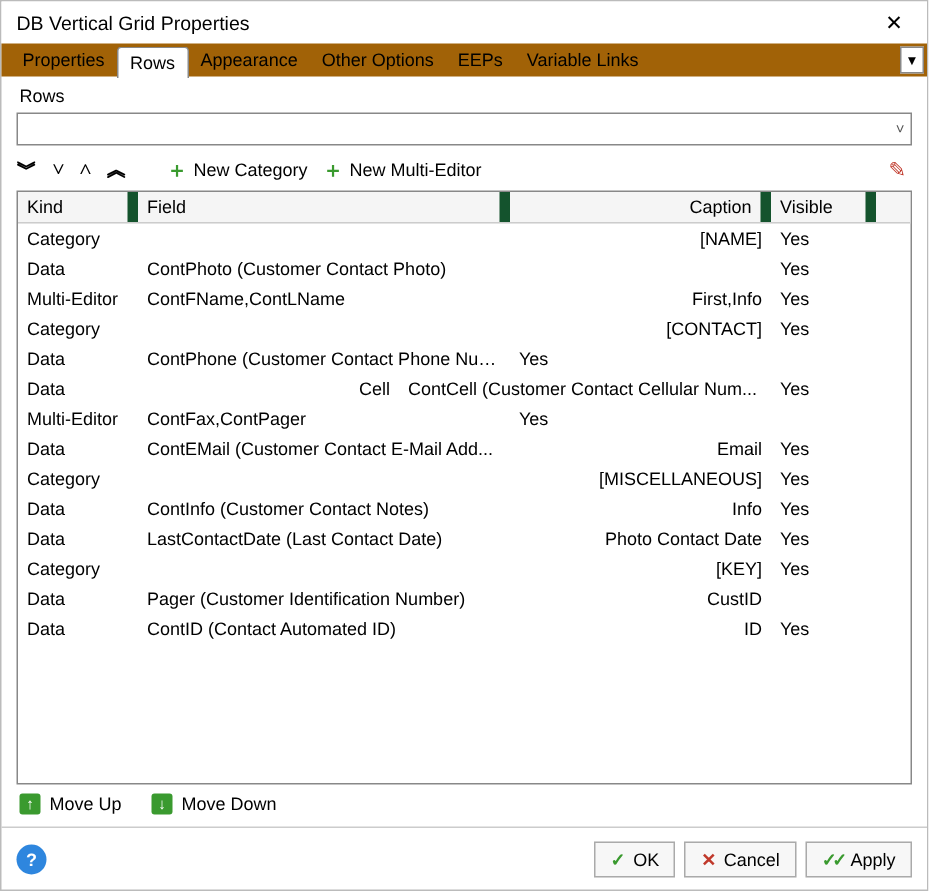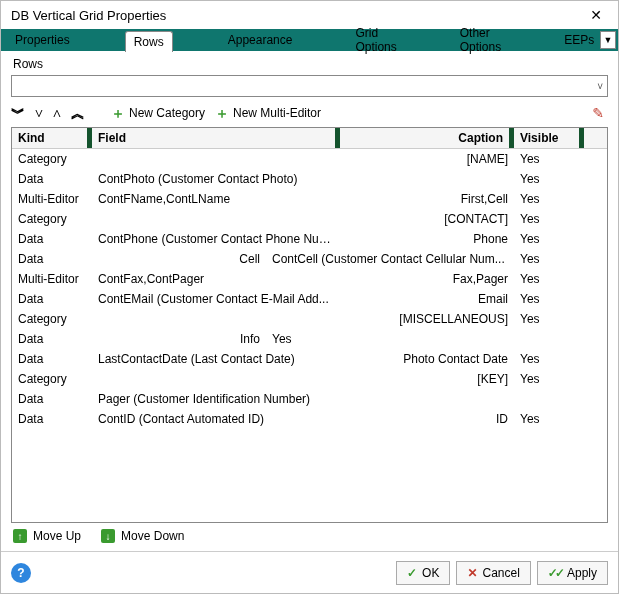--- a/index.html
+++ b/index.html
@@ -1,38 +1,38 @@
 <!DOCTYPE html>
 <html><head>
 <meta charset="utf-8">
 <style>
   * { box-sizing: border-box; margin: 0; padding: 0; }
   body { font-family: "Segoe UI", Tahoma, sans-serif; font-size: 12px; color: #000; background: #fff; width: 619px; height: 594px; overflow: hidden; }
   .window { width: 619px; height: 594px; display: flex; flex-direction: column; border: 1px solid #bbb; }
   .titlebar { height: 28px; display: flex; align-items: center; padding: 0 6px 0 10px; background: #fff; }
   .titlebar .title { flex: 1; font-size: 13px; }
   .close-btn { width: 32px; height: 24px; display: flex; align-items: center; justify-content: center; font-size: 14px; }
-  .tabstrip { display: flex; align-items: center; background: #0f766e; height: 22px; padding-left: 6px; position: relative; gap: 47px; }
+  .tabstrip { display: flex; align-items: center; background: #a16207; height: 22px; padding-left: 6px; position: relative; }
   .tab { padding: 3px 8px; font-size: 12px; color: #000; cursor: default; }
   .tab.active { background: #fff; border-radius: 3px 3px 0 0; border: 1px solid #888; border-bottom: none; position: relative; top: 1px; }
   .tab-drop { position: absolute; right: 2px; top: 2px; width: 16px; height: 18px; border: 1px solid #888; background: #fff; display: flex; align-items: center; justify-content: center; font-size: 9px; }
   .content { flex: 1; padding: 4px 10px 6px 10px; display: flex; flex-direction: column; }
   .sublabel { font-size: 12px; margin: 2px 0 4px 2px; }
   .combo { height: 22px; border: 1px solid #888; display: flex; align-items: center; justify-content: flex-end; padding-right: 4px; margin-bottom: 6px; background: #fff; }
   .combo .chev { font-size: 10px; color: #555; }
   .toolbar { display: flex; align-items: center; gap: 10px; padding: 2px 0 6px 0; }
   .tool { display: flex; align-items: center; gap: 4px; font-size: 12px; cursor: default; }
   .tool .glyph { font-weight: bold; font-size: 14px; line-height: 1; }
   .tool .green { color: #3a9a2f; }
   .toolbar .spacer { flex: 1; }
   .pencil { font-size: 14px; color: #c0392b; margin-right: 4px; }
   .tablewrap { flex: 1; border: 1px solid #888; border-top: 1px solid #888; overflow: hidden; display: flex; flex-direction: column; }
   .thead { display: flex; background: #f5f5f5; border-bottom: 1px solid #ccc; }
   .th, .td { padding: 3px 6px; font-size: 12px; white-space: nowrap; overflow: hidden; text-overflow: ellipsis; }
-  .th { border-right: 5px solid #14532d; font-weight: bold; }
+  .th { border-right: 7px solid #14532d; font-weight: normal; }
   .col-kind { width: 80px; }
   .col-field { width: 248px; }
   .col-caption { width: 174px; text-align: right; }
   .col-visible { width: 70px; }
   .tbody { flex: 1; overflow-y: auto; }
   .row { display: flex; }
   .movebar { display: flex; gap: 20px; padding: 6px 0 2px 2px; }
   .movebtn { display: flex; align-items: center; gap: 6px; font-size: 12px; cursor: default; }
   .moveicon { width: 14px; height: 14px; background: #3a9a2f; border-radius: 2px; display: flex; align-items: center; justify-content: center; color: #fff; font-size: 10px; font-weight: bold; }
   .footer { height: 42px; border-top: 1px solid #ccc; display: flex; align-items: center; padding: 0 10px; gap: 6px; }
@@ -53,21 +53,20 @@
     <div class="title">DB Vertical Grid Properties</div>
     <div class="close-btn">
       <span>✕</span>
     </div>
   </div>
 
   <div class="tabstrip">
     <div class="tab">Properties</div>
     <div class="tab active">Rows</div>
     <div class="tab">Appearance</div>
-    <div class="tab">Grid Options</div>
     <div class="tab">Other Options</div>
     <div class="tab">EEPs</div>
     <div class="tab">Variable Links</div>
     <div class="tab-drop">
       <span>▼</span>
     </div>
   </div>
 
   <div class="content">
     <div class="sublabel">Rows</div>
@@ -119,79 +118,79 @@
           </div>
           <div class="row">
             <div class="td col-kind">Data</div>
             <div class="td col-field">ContPhoto  (Customer Contact Photo)</div>
             <div class="td col-caption"></div>
             <div class="td col-visible">Yes</div>
           </div>
           <div class="row">
             <div class="td col-kind">Multi-Editor</div>
             <div class="td col-field">ContFName,ContLName</div>
-            <div class="td col-caption">First,Cell</div>
+            <div class="td col-caption">First,Info</div>
             <div class="td col-visible">Yes</div>
           </div>
           <div class="row">
             <div class="td col-kind">Category</div>
             <div class="td col-field"></div>
             <div class="td col-caption">[CONTACT]</div>
             <div class="td col-visible">Yes</div>
           </div>
           <div class="row">
             <div class="td col-kind">Data</div>
             <div class="td col-field">ContPhone  (Customer Contact Phone Num...</div>
-            <div class="td col-caption">Phone</div>
             <div class="td col-visible">Yes</div>
           </div>
           <div class="row">
             <div class="td col-kind">Data</div>
             <div class="td col-caption">Cell</div>
             <div class="td col-field">ContCell  (Customer Contact Cellular Num...</div>
             <div class="td col-visible">Yes</div>
           </div>
           <div class="row">
             <div class="td col-kind">Multi-Editor</div>
             <div class="td col-field">ContFax,ContPager</div>
-            <div class="td col-caption">Fax,Pager</div>
             <div class="td col-visible">Yes</div>
           </div>
           <div class="row">
             <div class="td col-kind">Data</div>
             <div class="td col-field">ContEMail  (Customer Contact E-Mail Add...</div>
             <div class="td col-caption">Email</div>
             <div class="td col-visible">Yes</div>
           </div>
           <div class="row">
             <div class="td col-kind">Category</div>
             <div class="td col-field"></div>
             <div class="td col-caption">[MISCELLANEOUS]</div>
             <div class="td col-visible">Yes</div>
           </div>
           <div class="row">
             <div class="td col-kind">Data</div>
+            <div class="td col-field">ContInfo  (Customer Contact Notes)</div>
             <div class="td col-caption">Info</div>
             <div class="td col-visible">Yes</div>
           </div>
           <div class="row">
             <div class="td col-kind">Data</div>
             <div class="td col-field">LastContactDate  (Last Contact Date)</div>
             <div class="td col-caption">Photo Contact Date</div>
             <div class="td col-visible">Yes</div>
           </div>
           <div class="row">
             <div class="td col-kind">Category</div>
             <div class="td col-field"></div>
             <div class="td col-caption">[KEY]</div>
             <div class="td col-visible">Yes</div>
           </div>
           <div class="row">
             <div class="td col-kind">Data</div>
             <div class="td col-field">Pager  (Customer Identification Number)</div>
+            <div class="td col-caption">CustID</div>
             <div class="td col-visible"></div>
           </div>
           <div class="row">
             <div class="td col-kind">Data</div>
             <div class="td col-field">ContID  (Contact Automated ID)</div>
             <div class="td col-caption">ID</div>
             <div class="td col-visible">Yes</div>
           </div>
         </div>
     </div>

